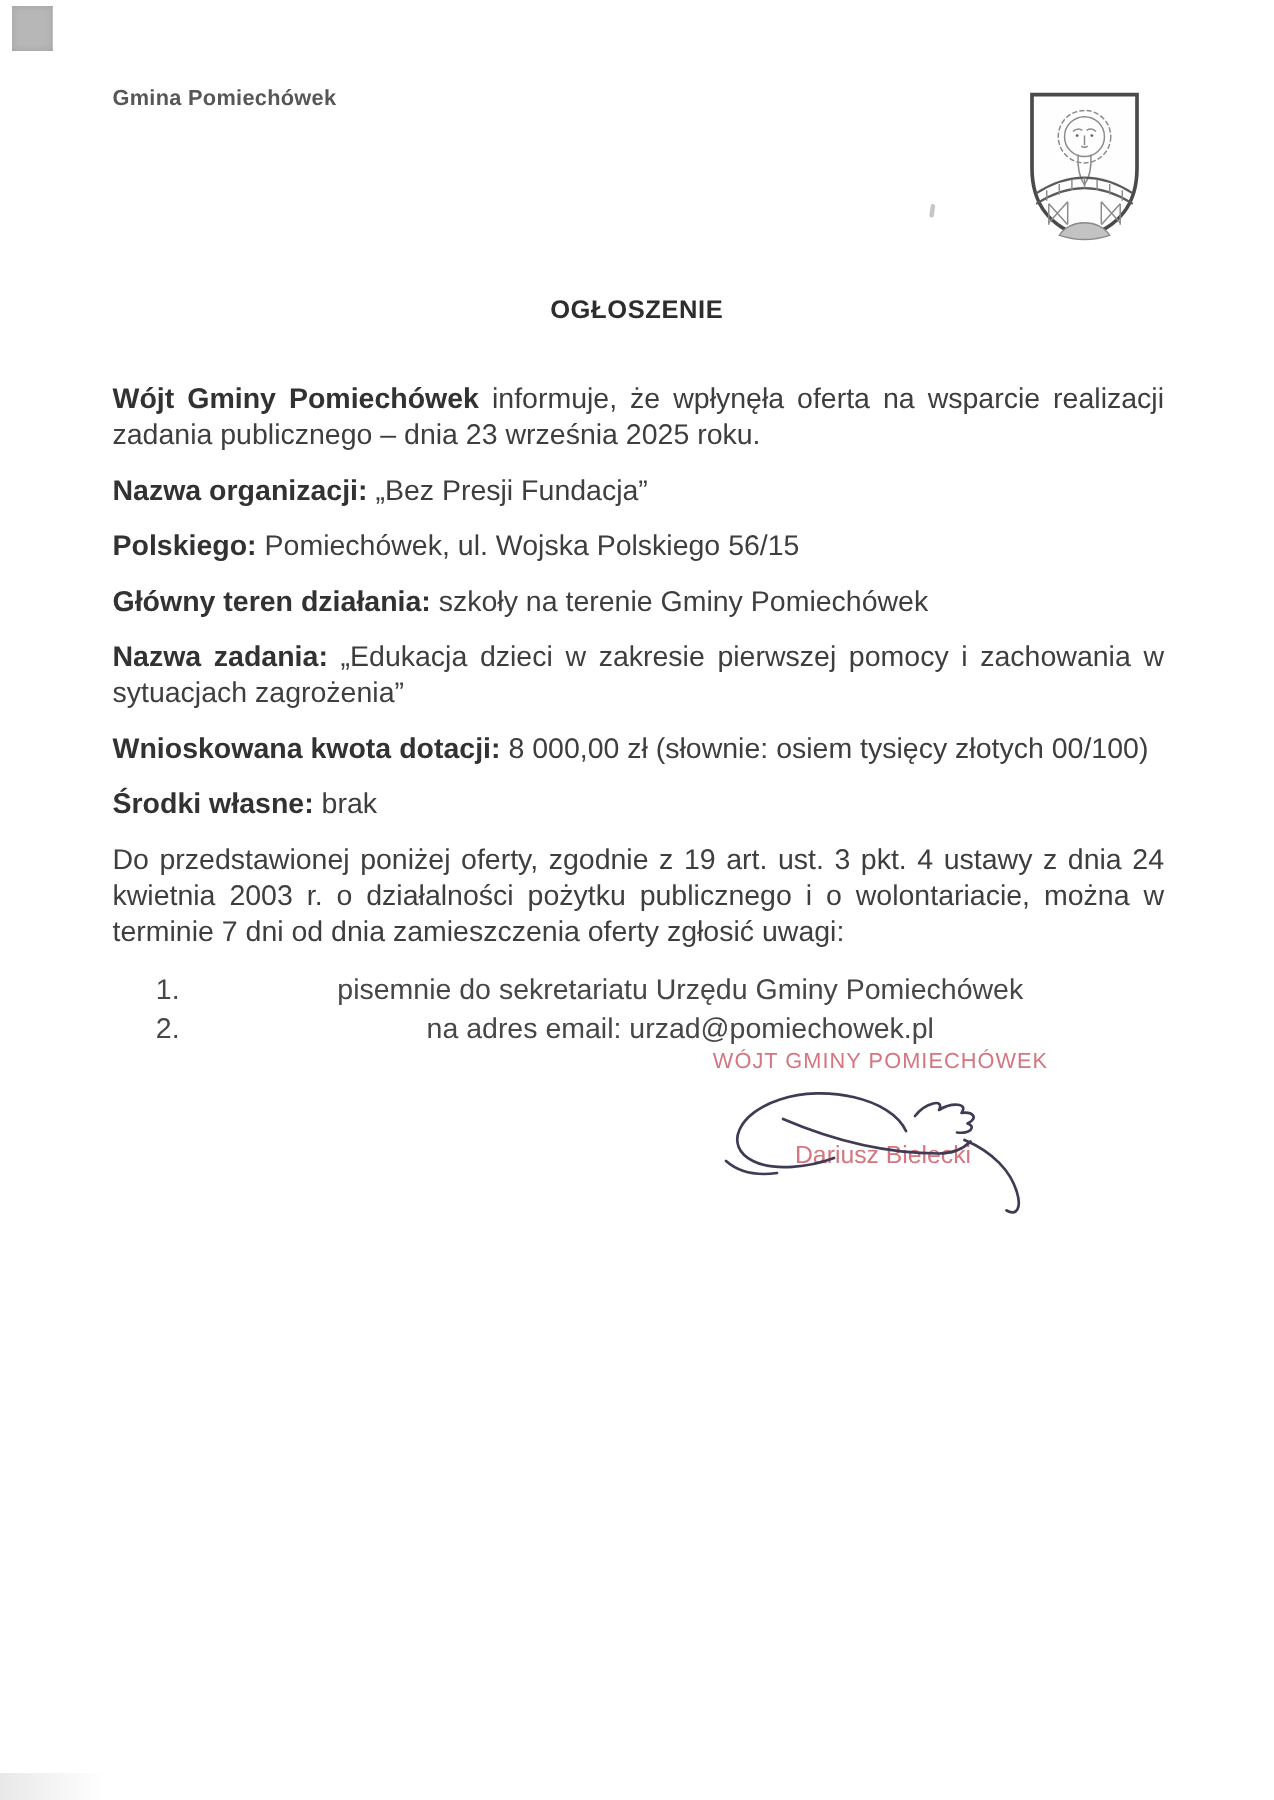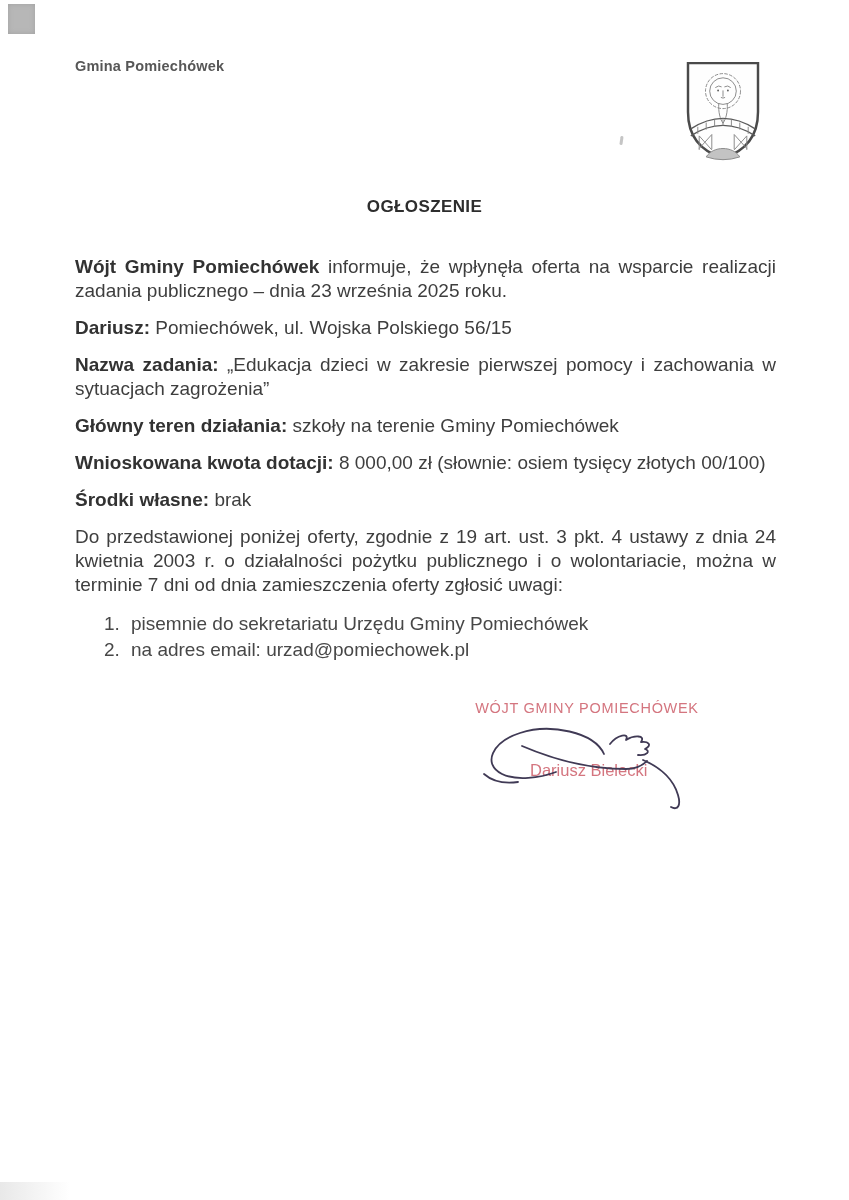--- a/index.html
+++ b/index.html
@@ -29,21 +29,21 @@
   
   .title{position:absolute;left:0;top:186px;width:849px;text-align:center;
     font-size:17px;font-weight:700;color:#2d2d2d;letter-spacing:.4px;}
 
   
   .content{position:absolute;left:75px;top:255px;width:701px;
     font-size:19px;line-height:24px;text-align:justify;}
   .content p{margin:0 0 13px;}
   .label{font-weight:700;color:#323232;}
   .content ol{margin:14px 0 0;padding-left:50px;}
-  .content li{padding-left:6px;line-height:26px;text-align:left;color:#474747;}
+  .content li{padding-left:6px;line-height:26px;text-align:center;color:#474747;}
 
   
   .signature{position:absolute;left:456px;top:700px;width:262px;height:115px;}
   .stamp-title{position:absolute;top:0;left:0;width:100%;text-align:center;
     font-size:14.5px;letter-spacing:.7px;color:var(--stamp-color);}
   .signer-name{position:absolute;top:61px;left:74px;font-size:16.5px;
     color:var(--stamp-color);}
   .sig-svg{position:absolute;left:-2px;top:12px;width:264px;height:100px;}
   .sig-path{stroke:var(--ink-color);fill:none;stroke-width:1.8;
     stroke-linecap:round;stroke-linejoin:round;}
@@ -90,26 +90,27 @@
     <path d="M26,112 L26,132 M44,110 L44,131 M76,110 L76,131 M94,112 L94,132" class="coa-thin"></path>
 
     <path d="M36,142 C46,126 74,126 84,142 Q60,150 36,142 Z" fill="#c3c3c3" stroke="#8a8a8a" stroke-width="1.4"></path>
   </svg>
 
   <h1 class="title">OGŁOSZENIE</h1>
 
   <main class="content">
     <p><span class="label">Wójt Gminy Pomiechówek</span> <span>informuje, że wpłynęła oferta na wsparcie realizacji zadania publicznego – dnia 23 września 2025 roku.</span></p>
 
+    <p><span class="label">Nazwa organizacji:</span> <span>„Bez Presji Fundacja”</span></p>
 
-    <p><span class="label">Dariusz:</span> <span>Pomiechówek, ul. Wojska Polskiego 56/15</span></p>
+    <p><span class="label">Polskiego:</span> <span>Pomiechówek, ul. Wojska Polskiego 56/15</span></p>
+
+    <p><span class="label">Główny teren działania:</span> <span>szkoły na terenie Gminy Pomiechówek</span></p>
 
     <p><span class="label">Nazwa zadania:</span> <span>„Edukacja dzieci w zakresie pierwszej pomocy i zachowania w sytuacjach zagrożenia”</span></p>
-
-    <p><span class="label">Główny teren działania:</span> <span>szkoły na terenie Gminy Pomiechówek</span></p>
 
     <p><span class="label">Wnioskowana kwota dotacji:</span> <span>8 000,00 zł (słownie: osiem tysięcy złotych 00/100)</span></p>
 
     <p><span class="label">Środki własne:</span> <span>brak</span></p>
 
     <p><span>Do przedstawionej poniżej oferty, zgodnie z 19 art. ust. 3 pkt. 4 ustawy z dnia 24 kwietnia 2003 r. o działalności pożytku publicznego i o wolontariacie, można w terminie 7 dni od dnia zamieszczenia oferty zgłosić uwagi:</span></p>
 
     <ol>
       <li>pisemnie do sekretariatu Urzędu Gminy Pomiechówek</li>
       <li>na adres email: urzad@pomiechowek.pl</li>

